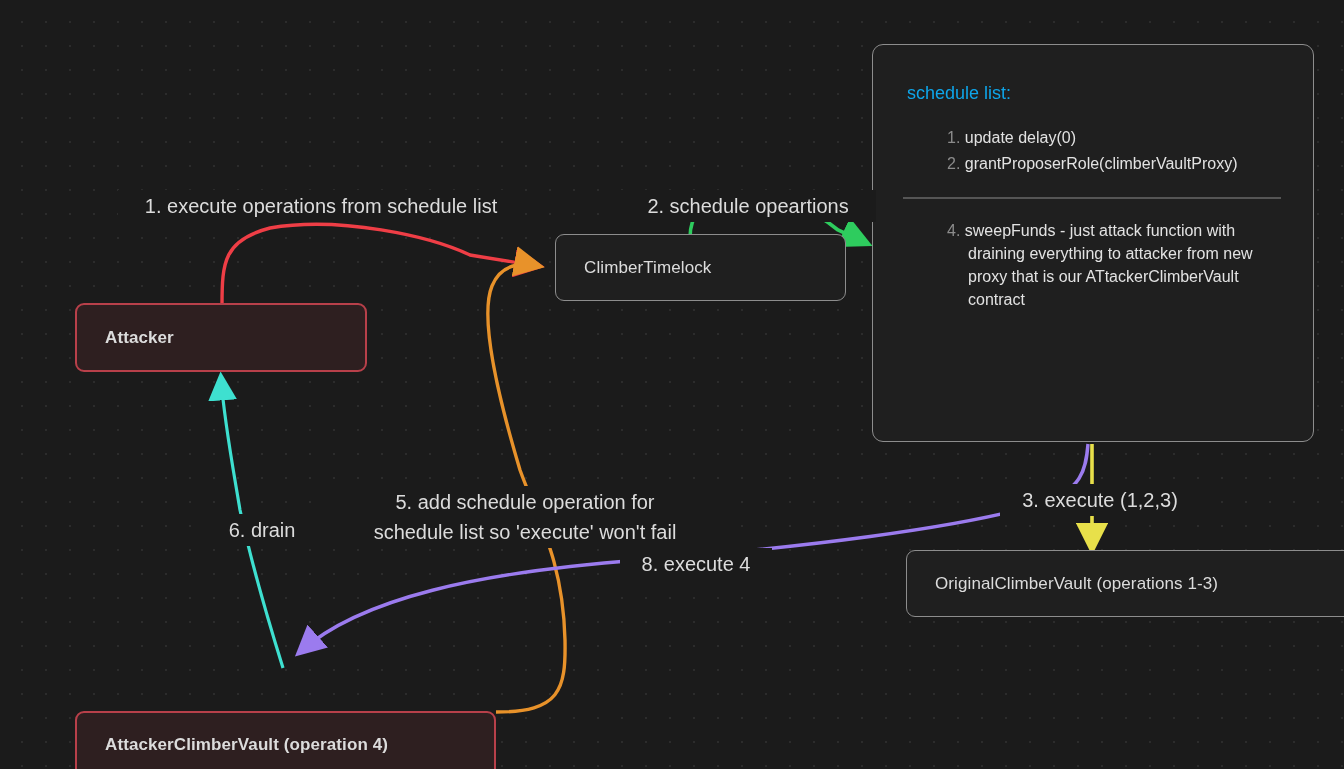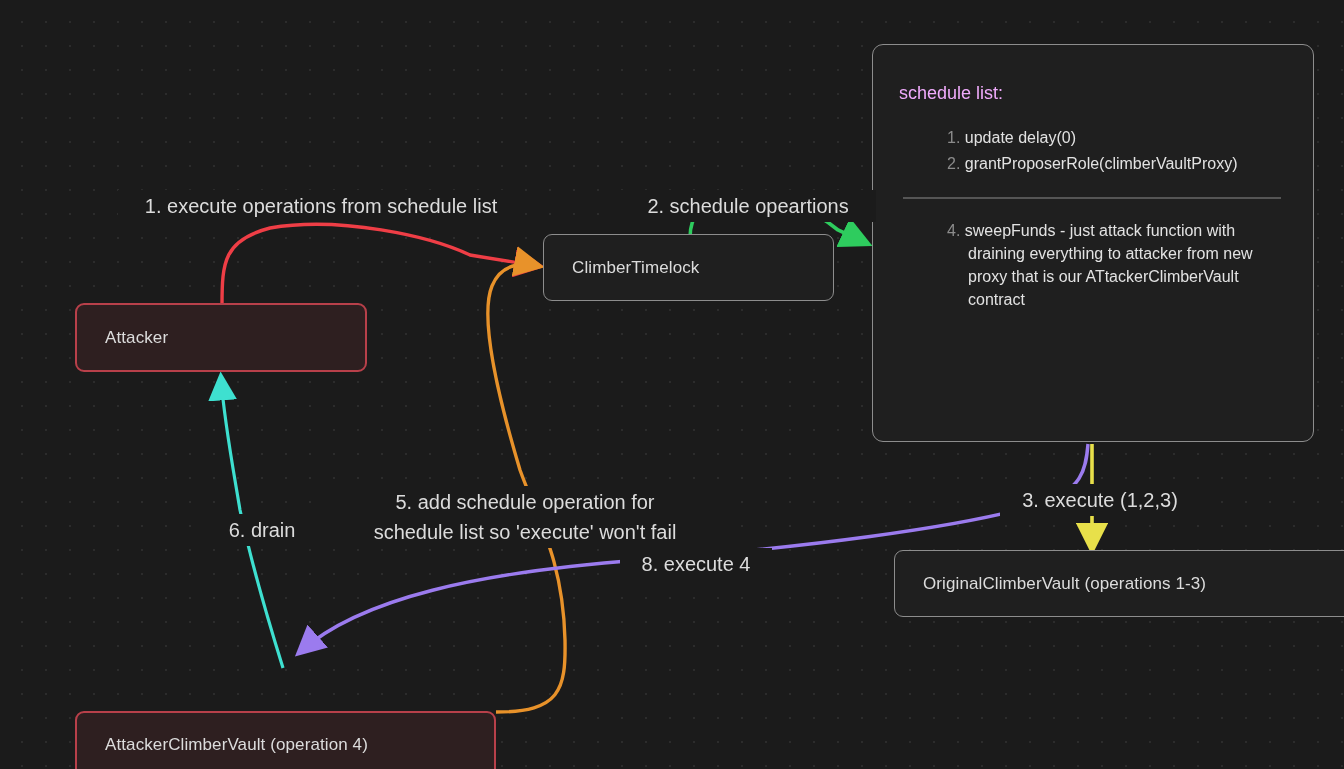--- a/index.html
+++ b/index.html
@@ -37,44 +37,46 @@
   .node .node-label {
     font-size: 17px;
     color: #dcdcdc;
     padding-left: 28px;
     letter-spacing: 0.1px;
     white-space: nowrap;
   }
   .node.attacker-style {
     background: #2e1f20;
     border: 2px solid #b8404a;
+    font-weight: bold;
   }
   .node.neutral-style {
     background: #1f1f1f;
     border: 1.5px solid #8d8d8d;
+    margin-left: 12px;
   }
 
   
   #schedule-panel {
     position: absolute;
     left: 872px;
     top: 44px;
     width: 442px;
     height: 398px;
     box-sizing: border-box;
     background: #1f1f1f;
     border: 1.5px solid #8d8d8d;
     border-radius: 11px;
     z-index: 3;
     padding: 30px 28px 0 26px;
   }
   #schedule-panel .panel-title {
     font-size: 18px;
-    color: #f0abfc;
-    margin: 8px 0 0 0;
+    color: #0ea5e9;
+    margin: 8px 0 0 8px;
   }
   #schedule-panel ol {
     margin: 22px 0 0 0;
     padding-left: 48px;
     color: #8c8c8c;
     font-size: 16px;
   }
   #schedule-panel ol li {
     margin-bottom: 3px;
     line-height: 1.44;

